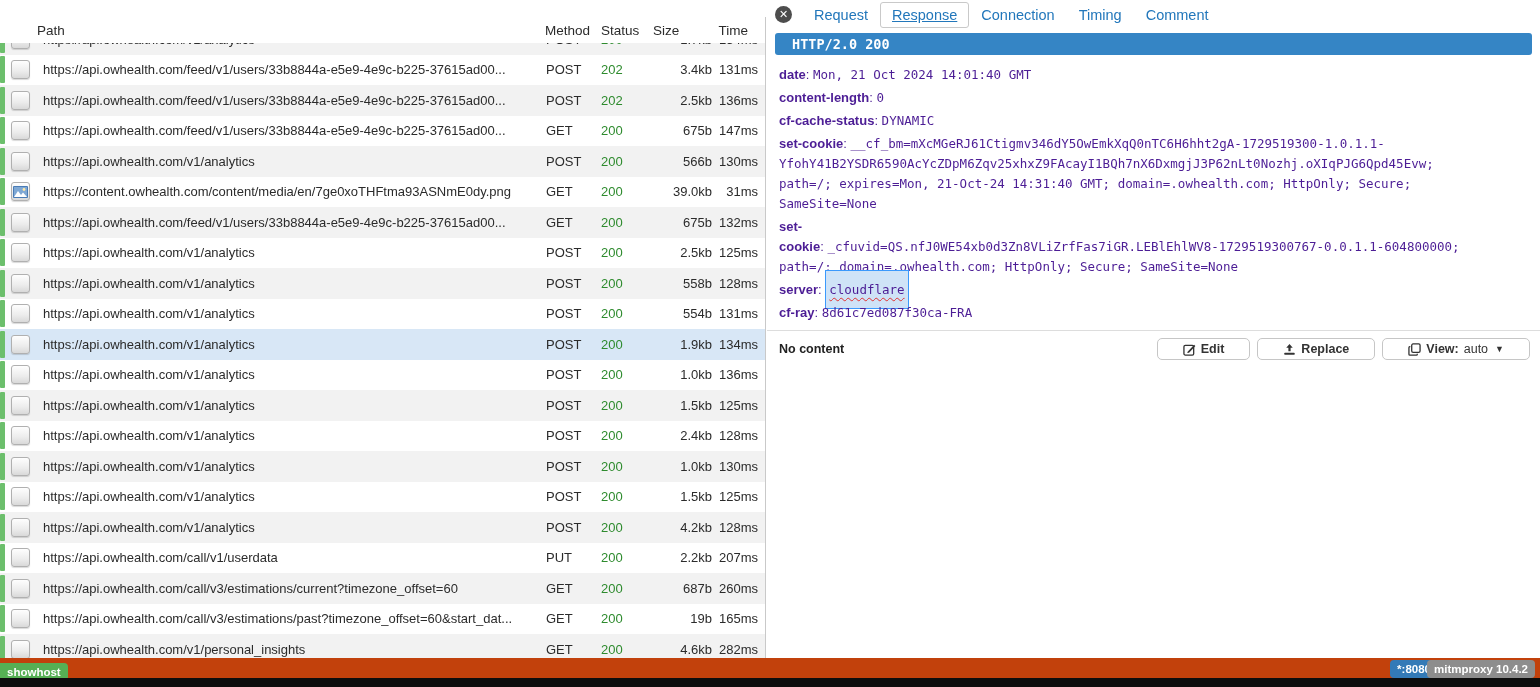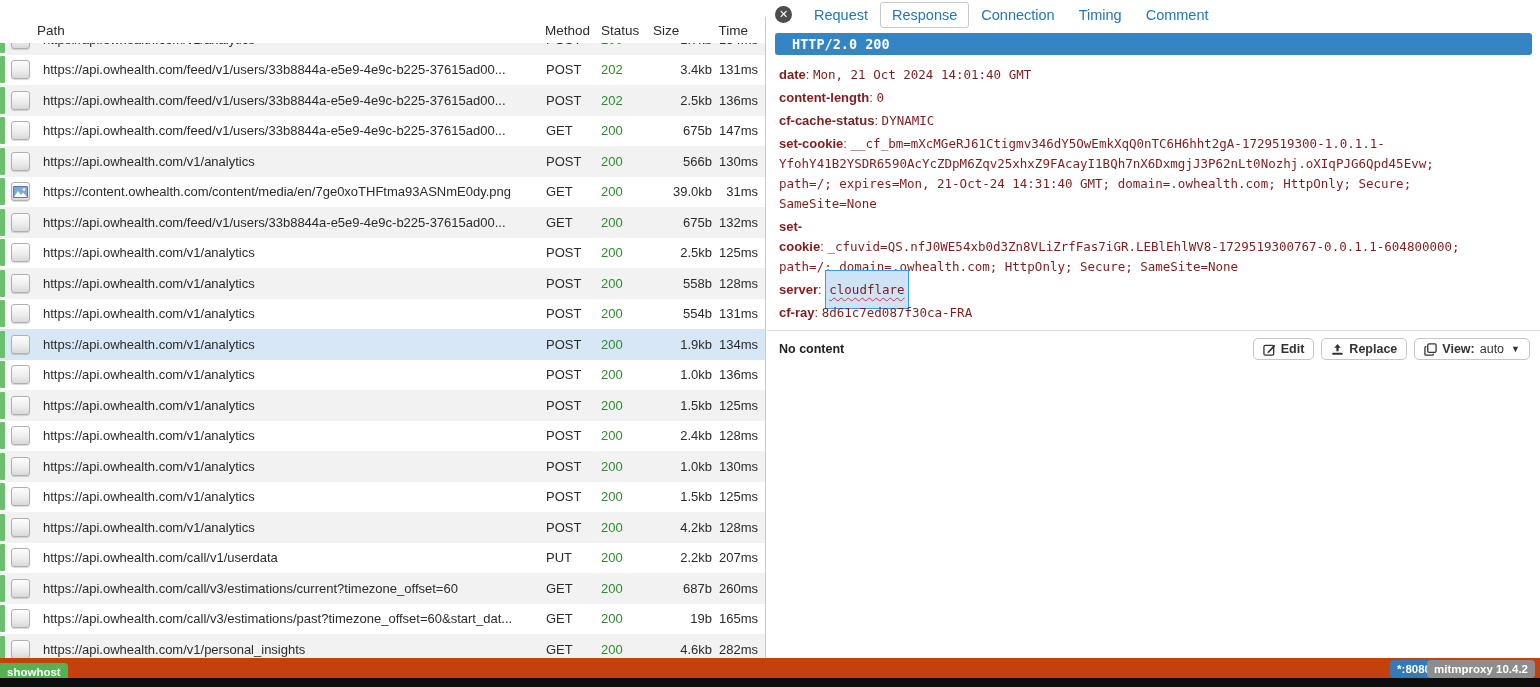--- a/index.html
+++ b/index.html
@@ -33,37 +33,37 @@
   .c-status { color:#2e8b2e; }
   .c-size, .c-time { text-align:right; }
 
   
   .detail { position:absolute; left:767px; top:0; width:773px; height:658px; background:#fff; }
   .tabbar { display:flex; align-items:center; height:29px; padding-left:8px; }
   .close-btn { width:17px; height:17px; border-radius:50%; background:#4d4d4d; color:#fff;
                font-size:11px; line-height:17px; text-align:center; font-weight:bold;
                cursor:pointer; margin-right:10px; flex:0 0 auto; }
   .tab { color:#2277bb; font-size:14.5px; padding:4px 11px; cursor:pointer; border:1px solid transparent; }
-  .tab.active { background:#fff; border:1px solid #c9c9c9; border-radius:3px; }
+  .tab.active { background:#fff; border:1px solid #c9c9c9; border-radius:3px;text-decoration:underline; }
   .statusline { margin:4px 8px 10px 8px; background:#3585c5; color:#fff; border-radius:3px;
                 font-family:"DejaVu Sans Mono","Liberation Mono",monospace;
                 font-weight:bold; font-size:13.5px; padding:3px 17px; }
   .hdrs { margin:0 14px 0 12px; }
-  .hdr { margin-bottom:3px; line-height:20px; font-size:13px; color:#7f1d1d; }
+  .hdr { margin-bottom:3px; line-height:20px; font-size:13px; color:#4c1d95; }
   .hname { font-weight:bold; white-space:pre-line; }
   .hval { font-family:"DejaVu Sans Mono","Liberation Mono",monospace; white-space:pre-wrap;
           font-size:12.5px; }
   .hval.editing { border:1px solid #3b99fc; background:#cfe3f7; padding:11px 3px;
                   text-decoration:underline wavy #e03131 1px; text-underline-offset:3px; }
   .divider { border-top:1px solid #ddd; margin-top:7px; }
   .contentbar { display:flex; align-items:center; margin:7px 10px 0 12px; }
   .nocontent { font-weight:bold; font-size:12.5px; color:#222; }
   .btngroup { margin-left:auto; display:flex; gap:7px; }
   .btn { display:flex; align-items:center; gap:5px; border:1px solid #c6c6c6; border-radius:5px;
-         background:#fff; padding:3px 9px; font-size:12.5px; font-weight:600; color:#333;
+         background:#fff; padding:3px 25px; font-size:12.5px; font-weight:600; color:#333;
          cursor:pointer; }
   .btn svg { display:block; }
   .caret { font-size:9px; margin-left:2px; }
 
   
   .footer { position:absolute; left:0; bottom:0; width:1540px; height:29px; background:#c2410c; }
   .blackbar { position:absolute; bottom:0; left:0; width:100%; height:9px; background:#0d0d0d; }
   .badge { position:absolute; font-size:11.5px; font-weight:bold; color:#fff;
            padding:3px 7px; border-radius:4px; }
   .badge-showhost { left:0; bottom:6px; background:#56b054; border-top-left-radius:0; border-bottom-left-radius:0; }

